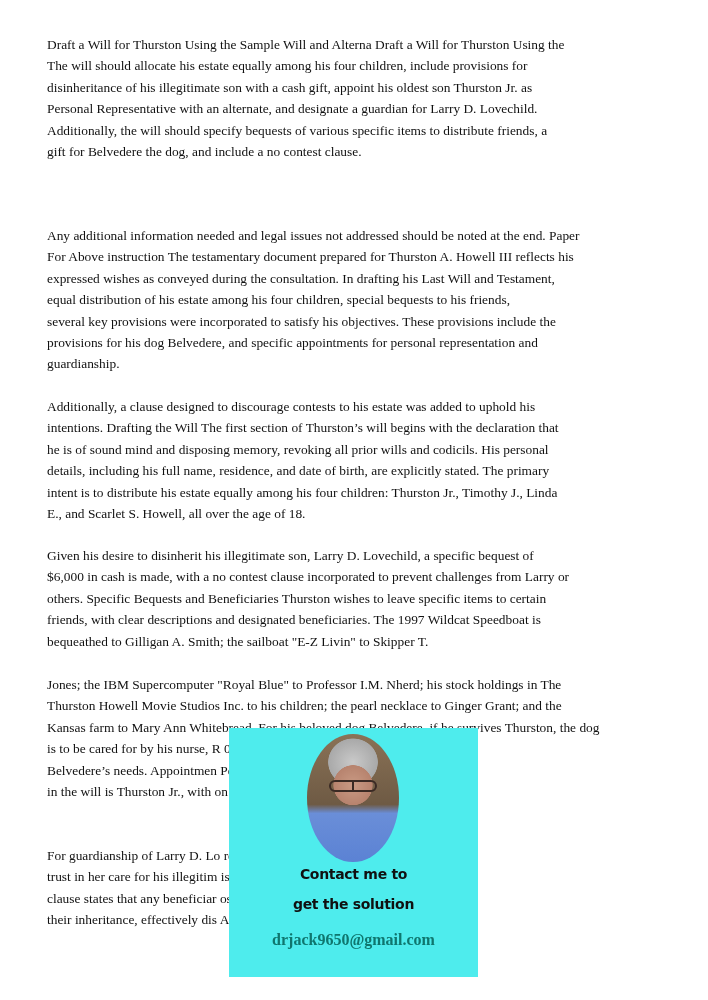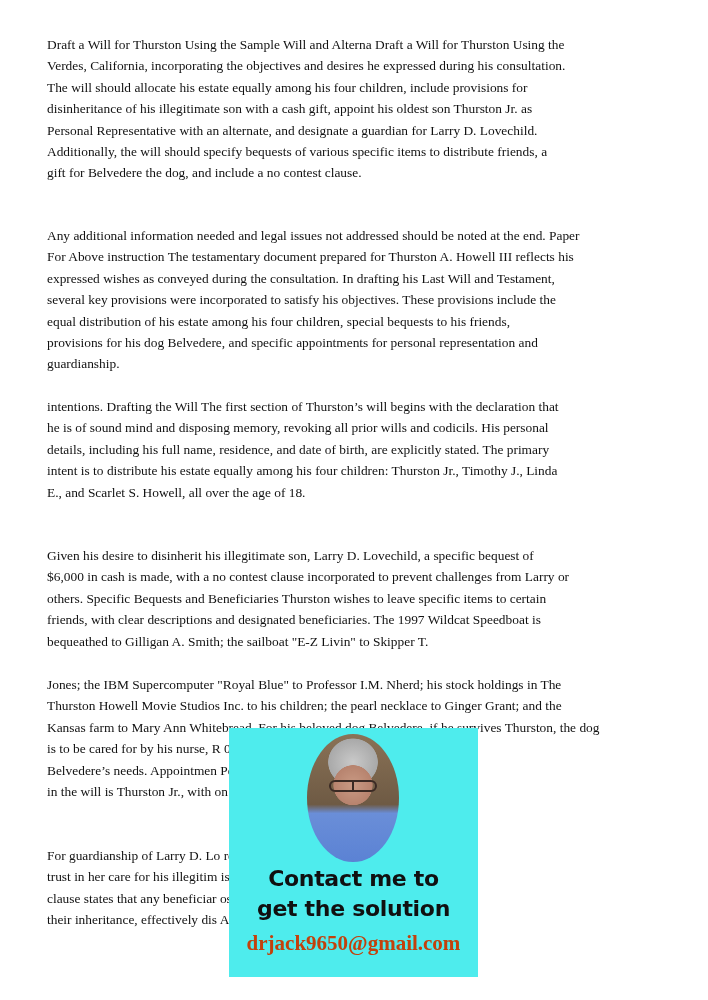--- a/index.html
+++ b/index.html
@@ -27,56 +27,56 @@
   .glasses {
     position: absolute; left: 22px; top: 46px; width: 48px; height: 12px;
     border: 2px solid #3a2a24; border-radius: 6px; box-sizing: border-box;
   }
   .glasses::after {
     content: ""; position: absolute; left: 21px; top: -2px; width: 2px; height: 12px; background: #3a2a24;
   }
   .cta {
     position: absolute; left: 0; width: 249px; text-align: center;
     font-family: "DejaVu Sans", "Liberation Sans", sans-serif; font-weight: bold;
-    font-size: 22px; color: #101010; letter-spacing: -0.3px;
+    font-size: 14px; color: #101010; letter-spacing: -0.3px;
   }
   .cta1 { top: 138px; }
   .cta2 { top: 168px; }
   .email {
     position: absolute; left: 0; top: 203px; width: 249px; text-align: center;
     font-family: "Liberation Serif", "DejaVu Serif", serif; font-weight: bold;
-    font-size: 21px; color: #c2410c;
+    font-size: 16px; color: #0f766e;
   }
 </style>
 </head>
 <body>
 
 <div class="page">
 
   <div class="para" style="top:34px;">
     <span class="line">Draft a Will for Thurston Using the Sample Will and Alterna Draft a Will for Thurston Using the</span>
-    <span class="line">Verdes, California, incorporating the objectives and desires he expressed during his consultation.</span>
     <span class="line">The will should allocate his estate equally among his four children, include provisions for</span>
     <span class="line">disinheritance of his illegitimate son with a cash gift, appoint his oldest son Thurston Jr. as</span>
     <span class="line">Personal Representative with an alternate, and designate a guardian for Larry D. Lovechild.</span>
     <span class="line">Additionally, the will should specify bequests of various specific items to distribute friends, a</span>
     <span class="line">gift for Belvedere the dog, and include a no contest clause.</span>
   </div>
 
   <div class="para" style="top:225px;">
     <span class="line">Any additional information needed and legal issues not addressed should be noted at the end. Paper</span>
     <span class="line">For Above instruction The testamentary document prepared for Thurston A. Howell III reflects his</span>
     <span class="line">expressed wishes as conveyed during the consultation. In drafting his Last Will and Testament,</span>
+    <span class="line">equal distribution of his estate among his four children, special bequests to his friends,</span>
     <span class="line">several key provisions were incorporated to satisfy his objectives. These provisions include the</span>
-    <span class="line">equal distribution of his estate among his four children, special bequests to his friends,</span>
     <span class="line">provisions for his dog Belvedere, and specific appointments for personal representation and</span>
     <span class="line">guardianship.</span>
   </div>
 
   <div class="para" style="top:396px;">
+    <span class="line">Additionally, a clause designed to discourage contests to his estate was added to uphold his</span>
     <span class="line">intentions. Drafting the Will The first section of Thurston’s will begins with the declaration that</span>
     <span class="line">he is of sound mind and disposing memory, revoking all prior wills and codicils. His personal</span>
     <span class="line">details, including his full name, residence, and date of birth, are explicitly stated. The primary</span>
     <span class="line">intent is to distribute his estate equally among his four children: Thurston Jr., Timothy J., Linda</span>
     <span class="line">E., and Scarlet S. Howell, all over the age of 18.</span>
   </div>
 
   <div class="para" style="top:545px;">
     <span class="line">Given his desire to disinherit his illegitimate son, Larry D. Lovechild, a specific bequest of</span>
     <span class="line">$6,000 in cash is made, with a no contest clause incorporated to prevent challenges from Larry or</span>

